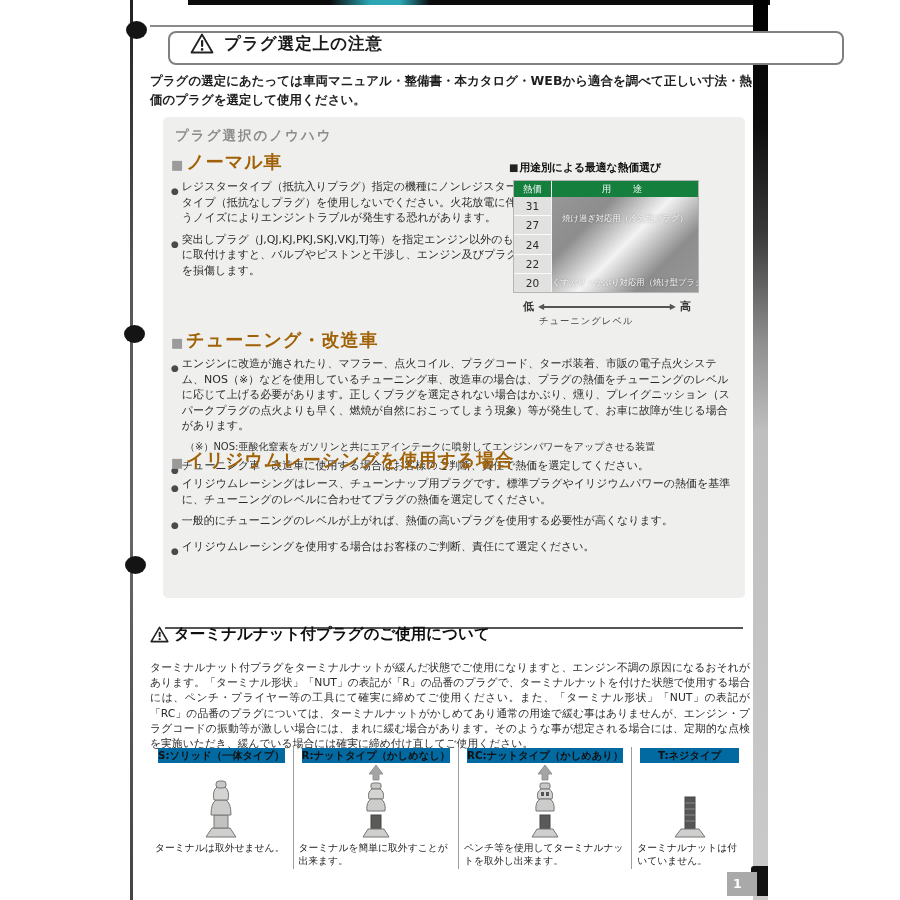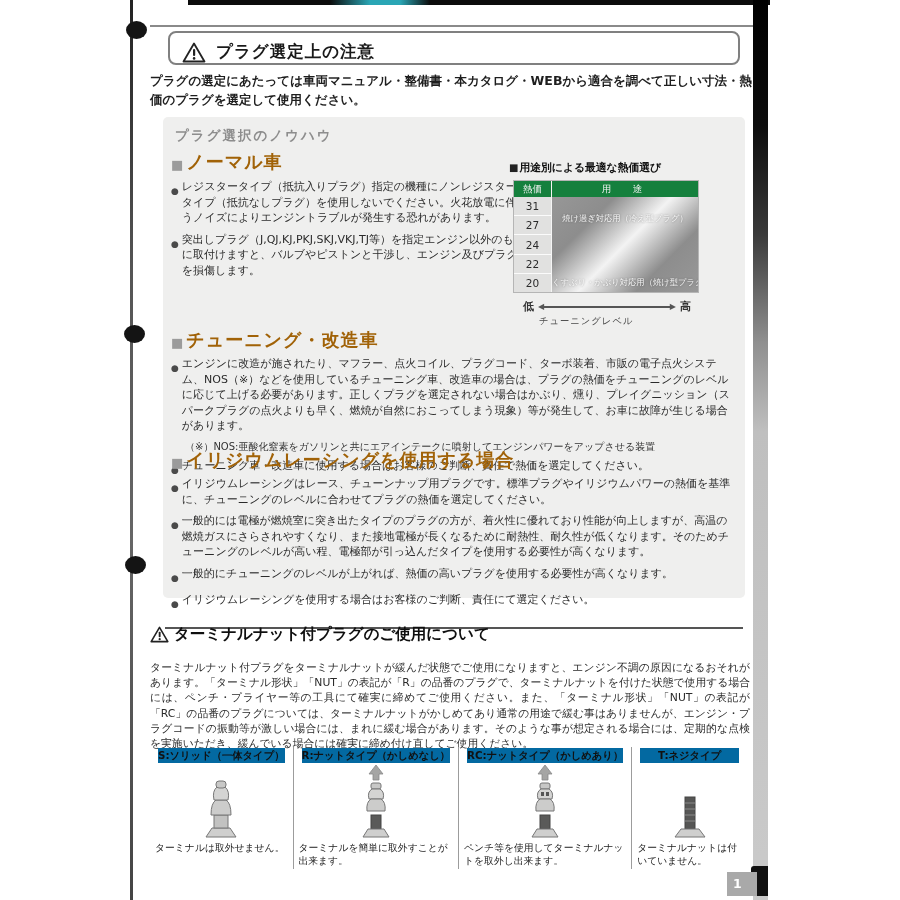--- a/index.html
+++ b/index.html
@@ -20,22 +20,22 @@
   .hole{width:21px;height:18px;background:#141414;border-radius:50%;}
   .hole1{left:126px;top:21px;}
   .hole2{left:124px;top:325px;}
   .hole3{left:125px;top:556px;}
   .right-strip{left:753px;top:0;width:15px;height:900px;
     background:linear-gradient(to bottom,#000 0%,#0d0d0d 14%,#3a3a3a 26%,#8f8f8f 38%,#bfbfbf 48%,#cacaca 100%);}
   .corner-blob{left:751px;top:866px;width:17px;height:30px;background:#111;border-radius:3px 0 0 6px;}
 
   
   .title-box{
-    left:168px;top:31px;width:572px;height:34px;border:2px solid #808080;border-radius:8px;
-    background:#fff;display:flex;align-items:flex-end;gap:10px;padding-left:12px;box-sizing:border-box;
+    left:168px;top:31px;width:676px;height:34px;border:2px solid #808080;border-radius:8px;
+    background:#fff;display:flex;align-items:flex-start;gap:10px;padding-left:20px;box-sizing:border-box;
   }
   .title-box .t-text{font-size:16.5px;font-weight:bold;color:#1a1a1a;letter-spacing:1px;}
   .warn-svg{display:block;}
 
   .intro{left:150px;top:72px;width:606px;font-size:12.5px;font-weight:bold;
     line-height:18.5px;color:#1e1e1e;margin:0;}
 
   
   .kh-box{left:163px;top:117px;width:582px;height:481px;background:#efefee;border-radius:5px;}
   .kh-title{left:12px;top:10px;font-size:13.5px;font-weight:bold;color:#8d8d8d;letter-spacing:2px;}
@@ -198,24 +198,20 @@
       <div class="sec-head">
         <span class="sq"></span>
         <span>イリジウムレーシングを使用する場合</span>
       </div>
       <div class="bullet">
         <span class="dot"></span>
         <span class="b-text">イリジウムレーシングはレース、チューンナップ用プラグです。標準プラグやイリジウムパワーの熱価を基準に、チューニングのレベルに合わせてプラグの熱価を選定してください。</span>
       </div>
       <div class="bullet">
         <span class="dot"></span>
-        <span class="b-text">一般的には電極が燃焼室に突き出たタイプのプラグの方が、着火性に優れており性能が向上しますが、高温の燃焼ガスにさらされやすくなり、また接地電極が長くなるために耐熱性、耐久性が低くなります。そのためチューニングのレベルが高い程、電極部が引っ込んだタイプを使用する必要性が高くなります。</span>
-      </div>
-      <div class="bullet">
-        <span class="dot"></span>
         <span class="b-text">一般的にチューニングのレベルが上がれば、熱価の高いプラグを使用する必要性が高くなります。</span>
       </div>
       <div class="bullet">
         <span class="dot"></span>
         <span class="b-text">イリジウムレーシングを使用する場合はお客様のご判断、責任にて選定ください。</span>
       </div>
     </div>
   </div>
 
   <div class="abs mid-rule"></div>

